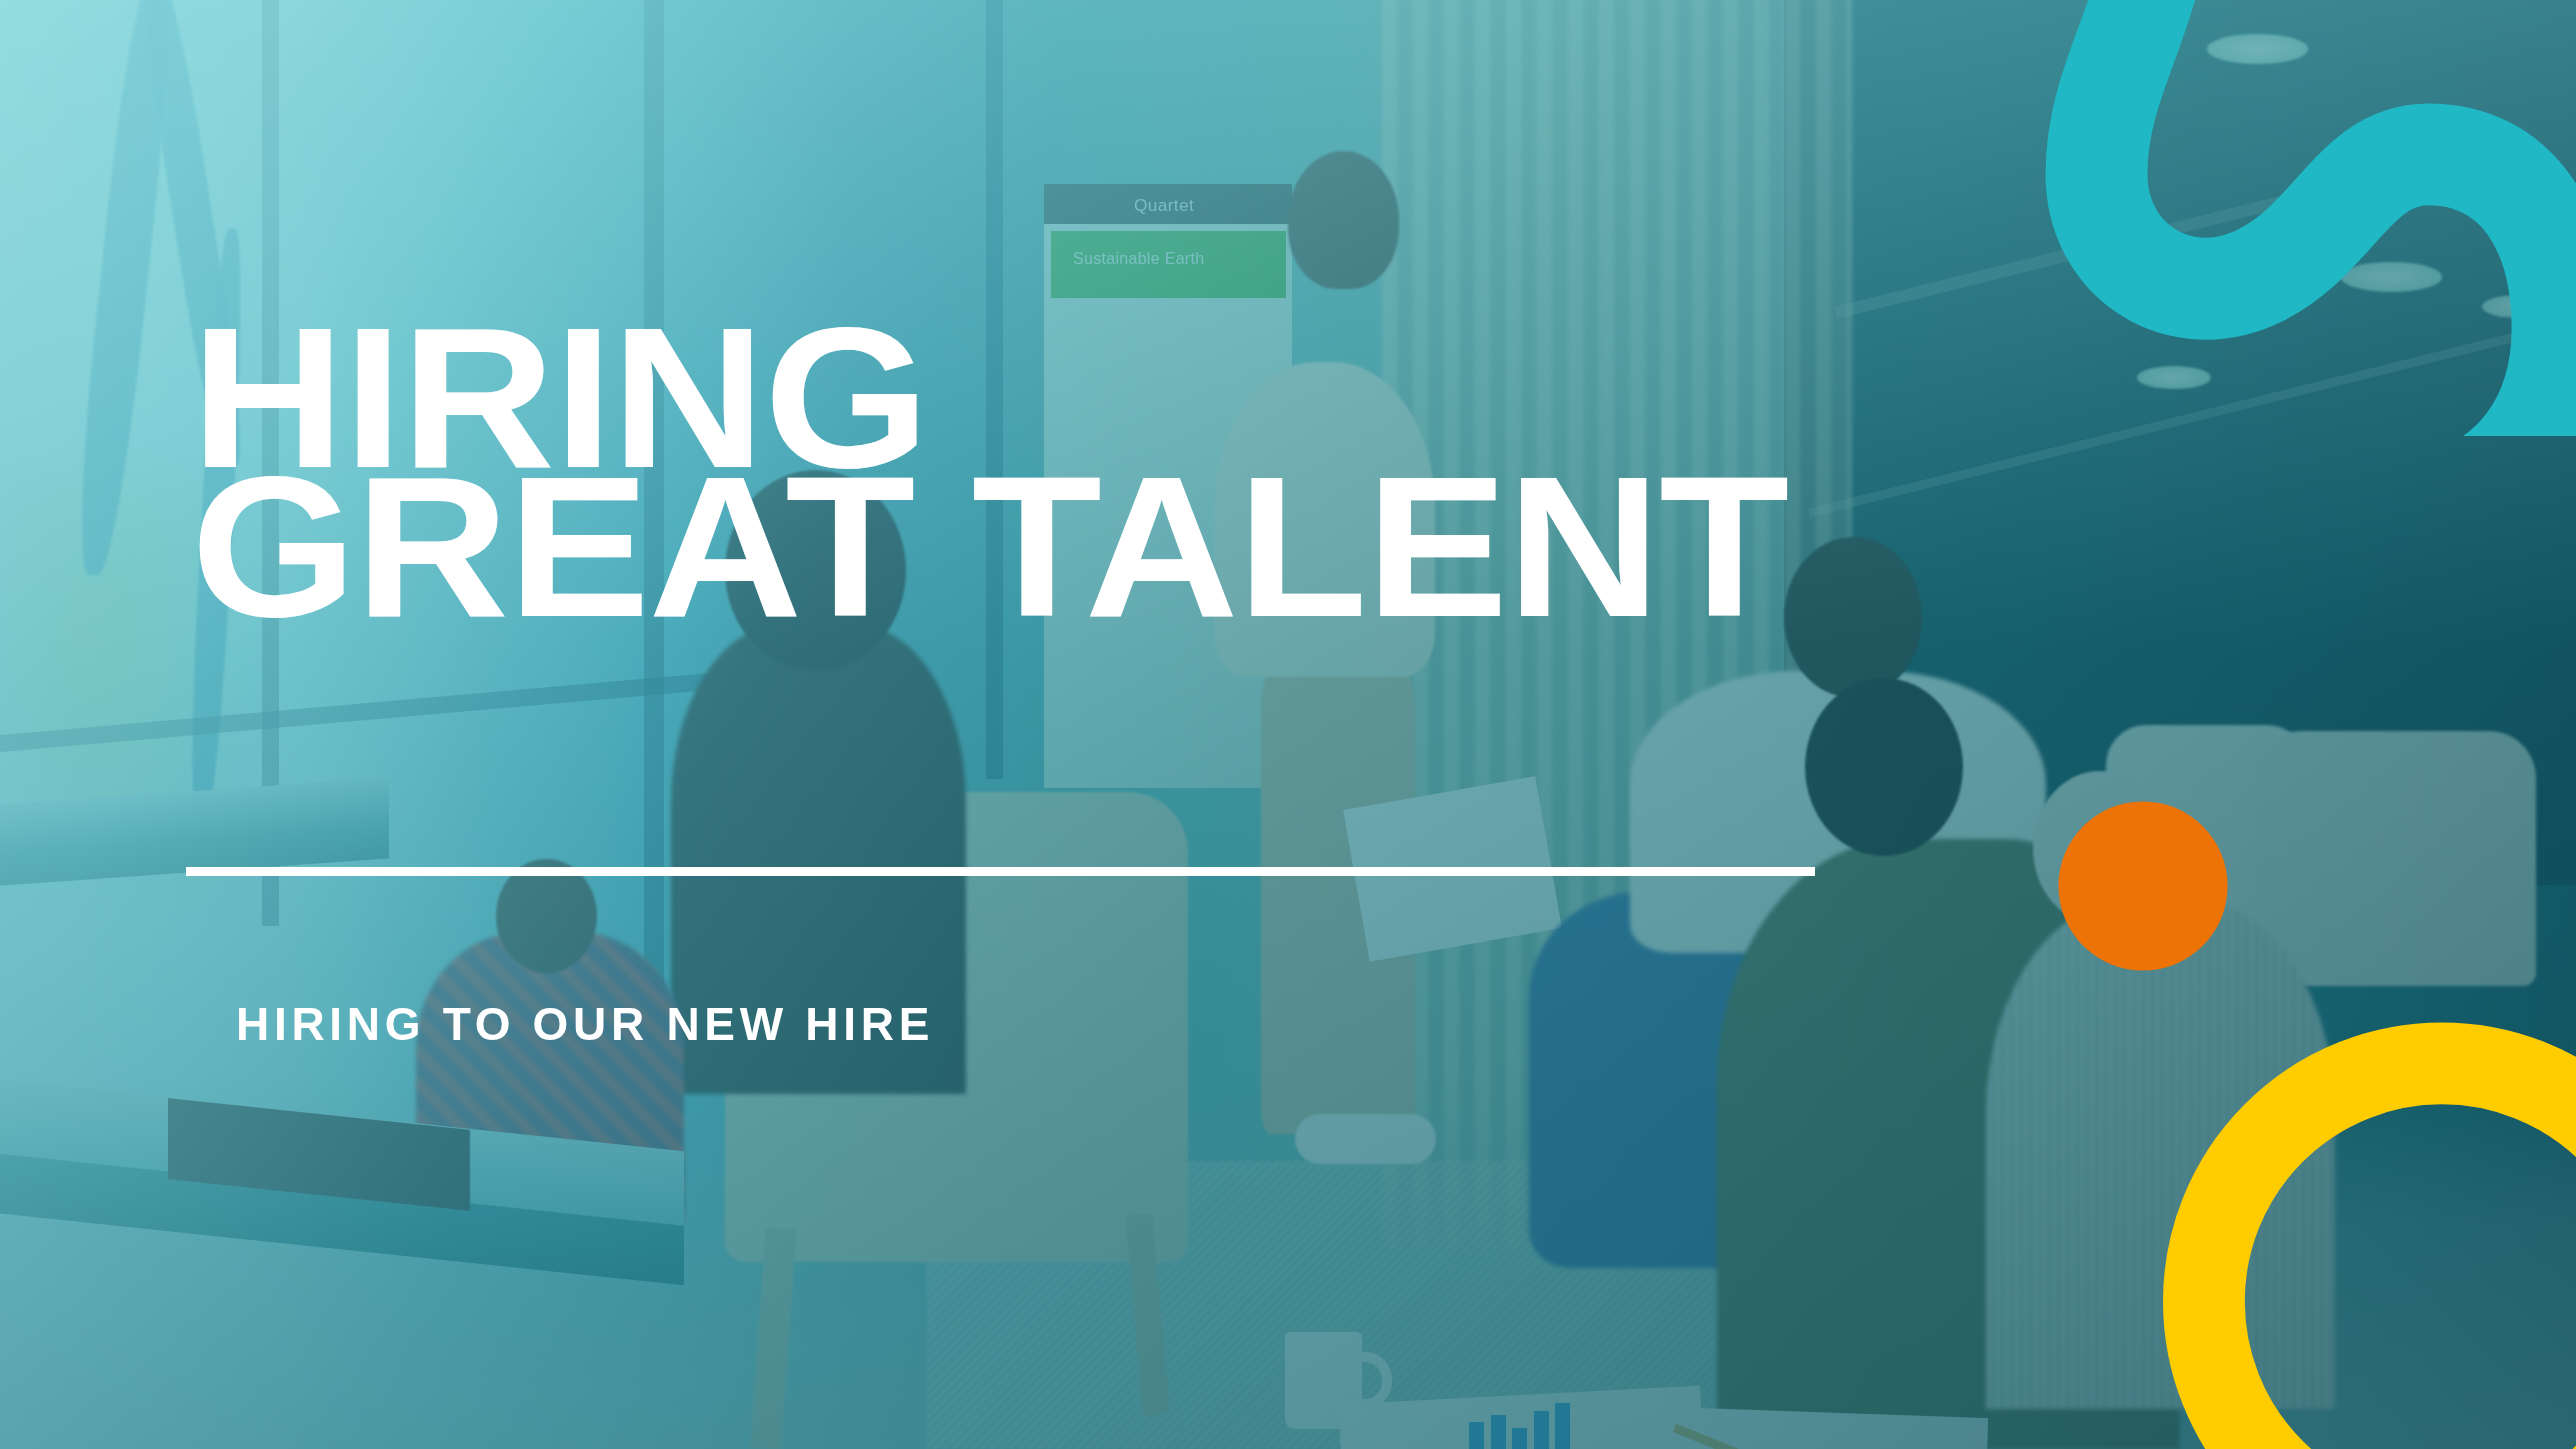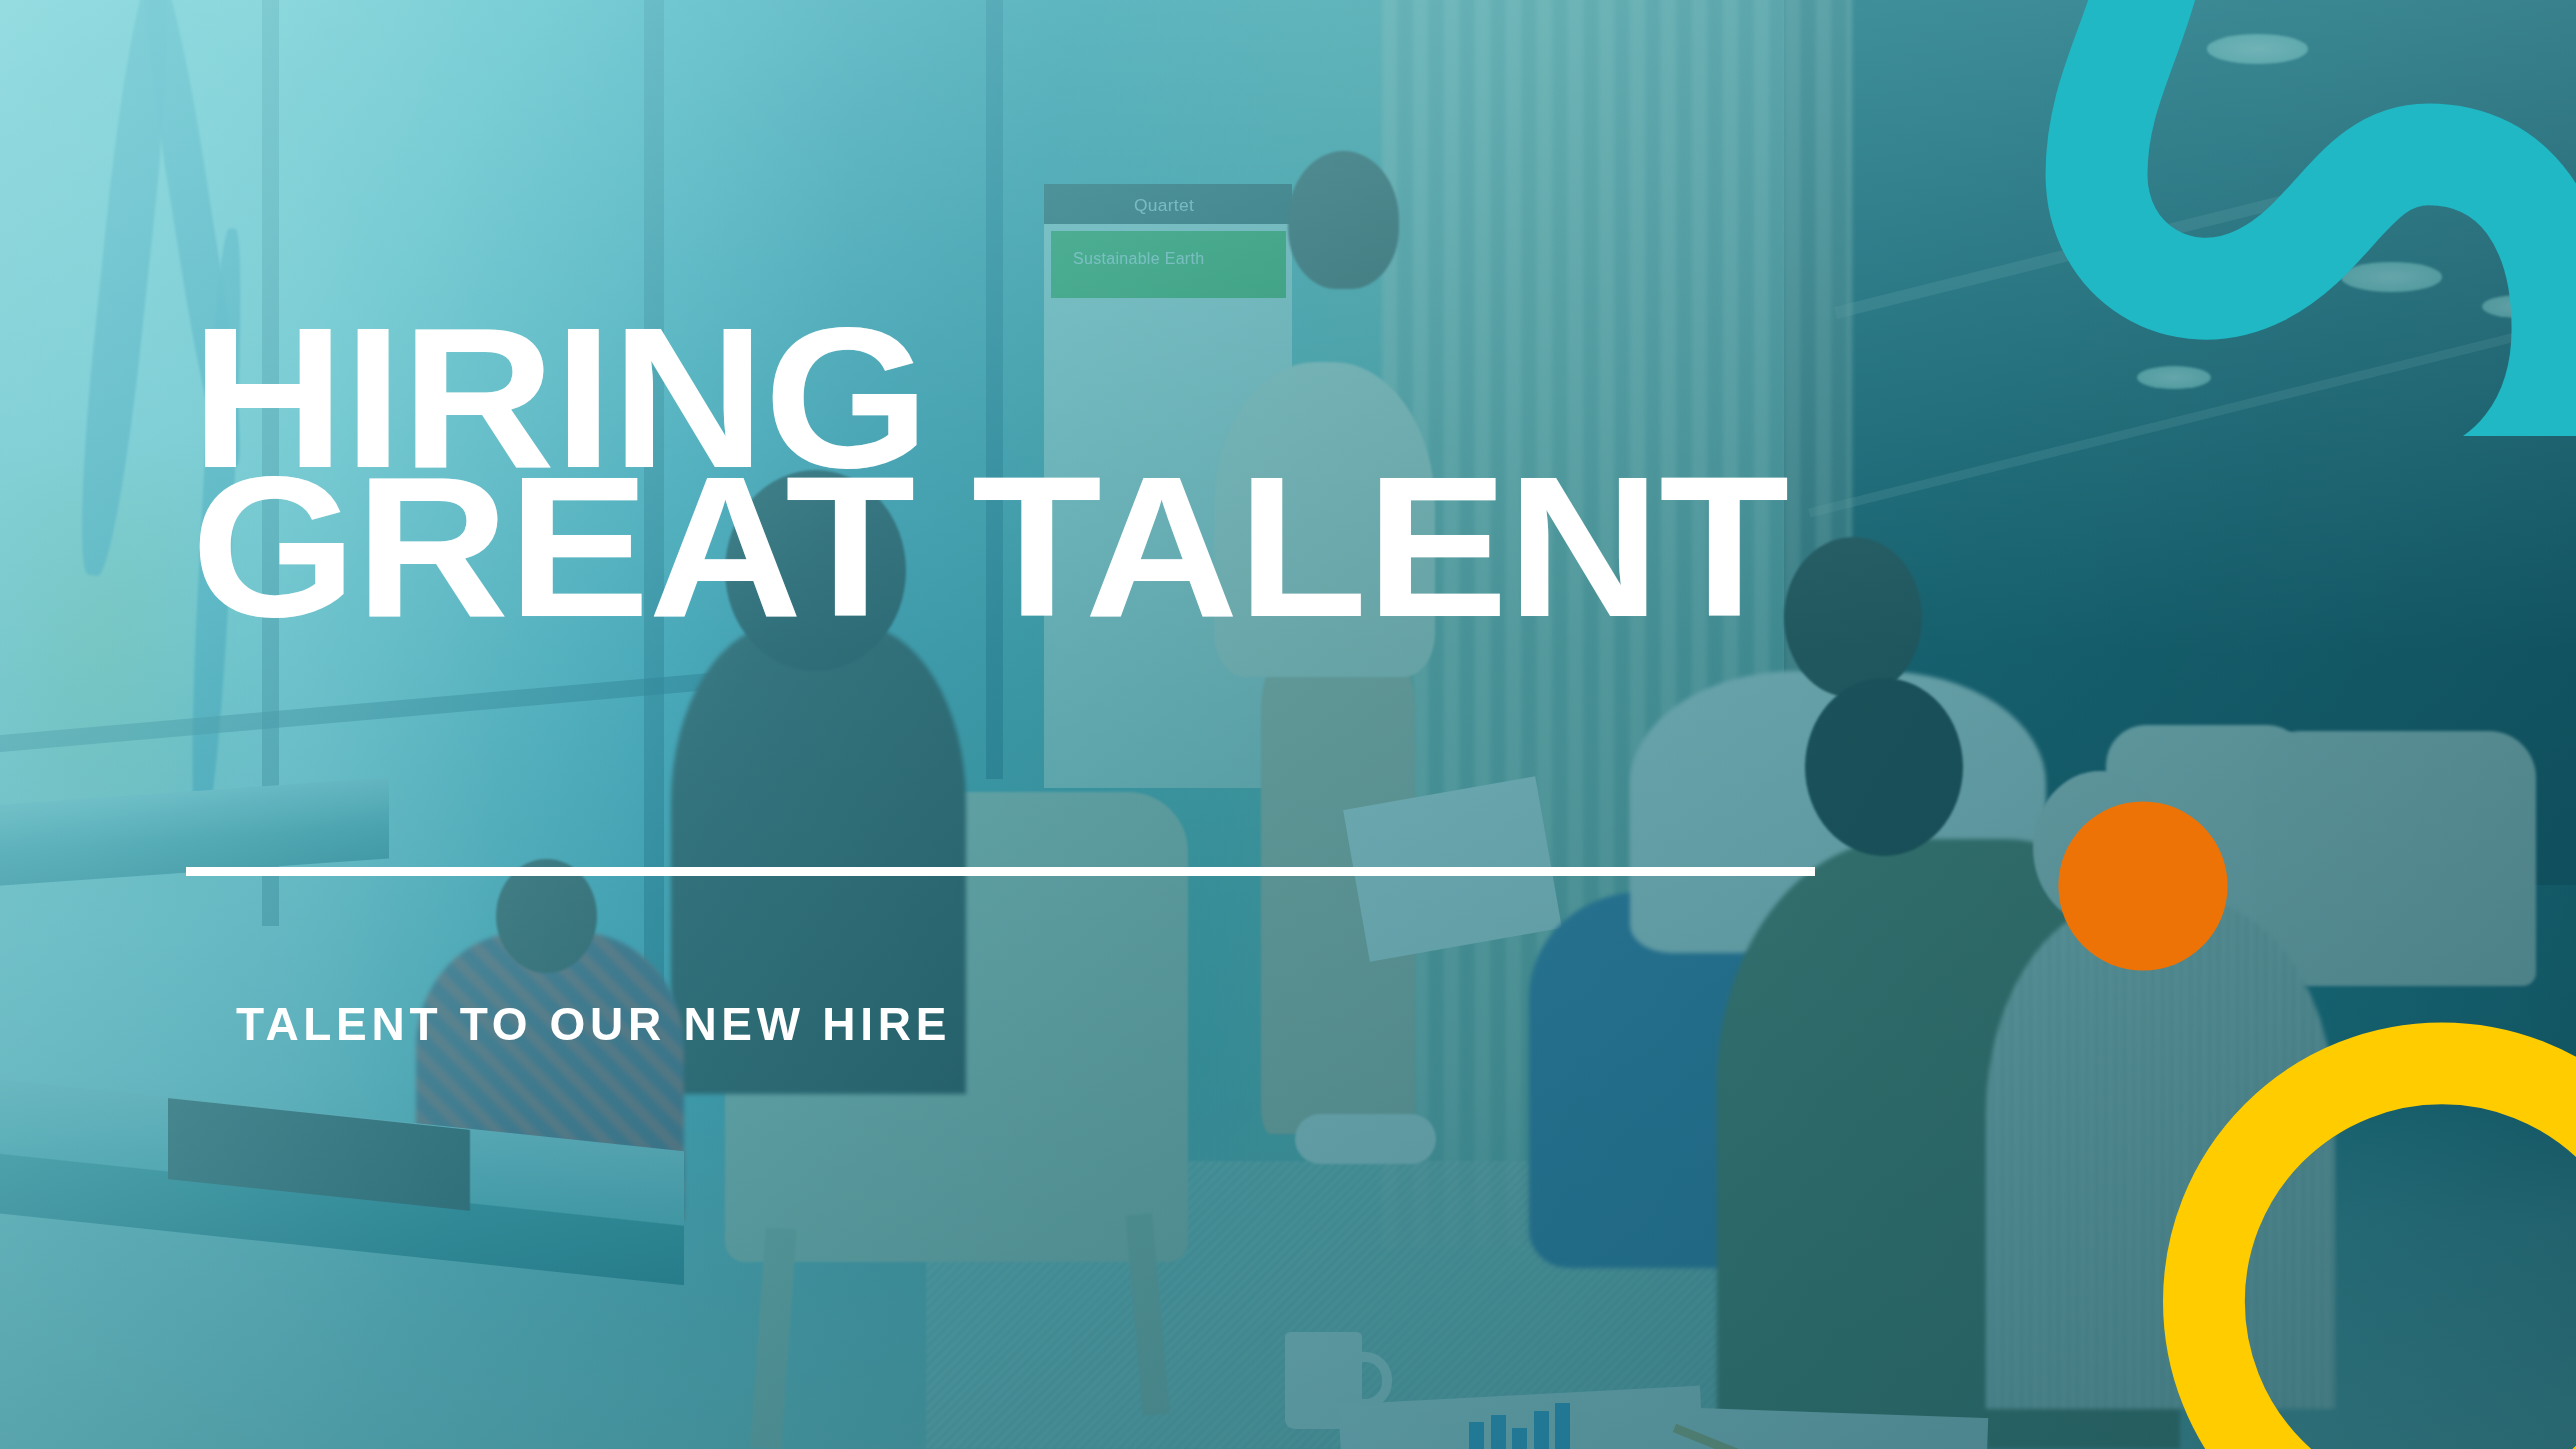--- a/index.html
+++ b/index.html
@@ -294,17 +294,17 @@
   </div>
 
   <div class="content">
 
     <div class="headline line1">HIRING</div>
 
     <div class="headline line2">GREAT TALENT</div>
 
     <div class="rule"></div>
 
-    <div class="subtitle">TALENT TO OUR NEW HIRE</div>
+    <div class="subtitle">HIRING TO OUR NEW HIRE</div>
   </div>
 
 </div>
 
 
 </body></html>

